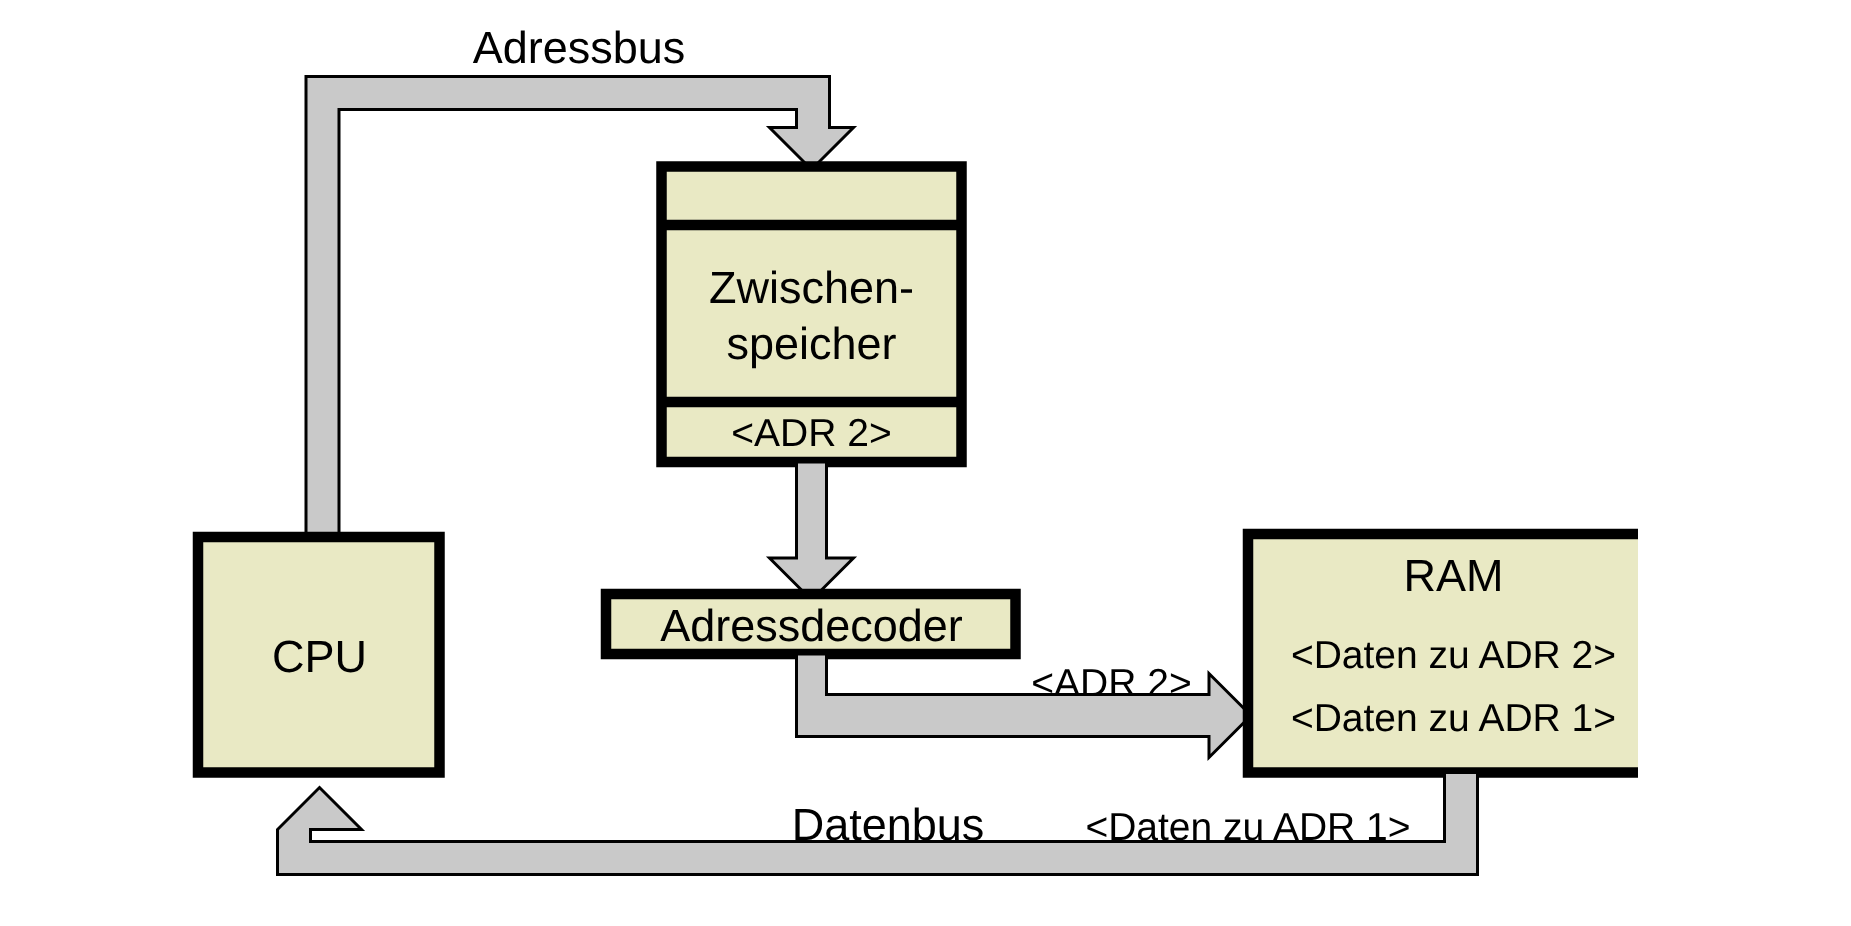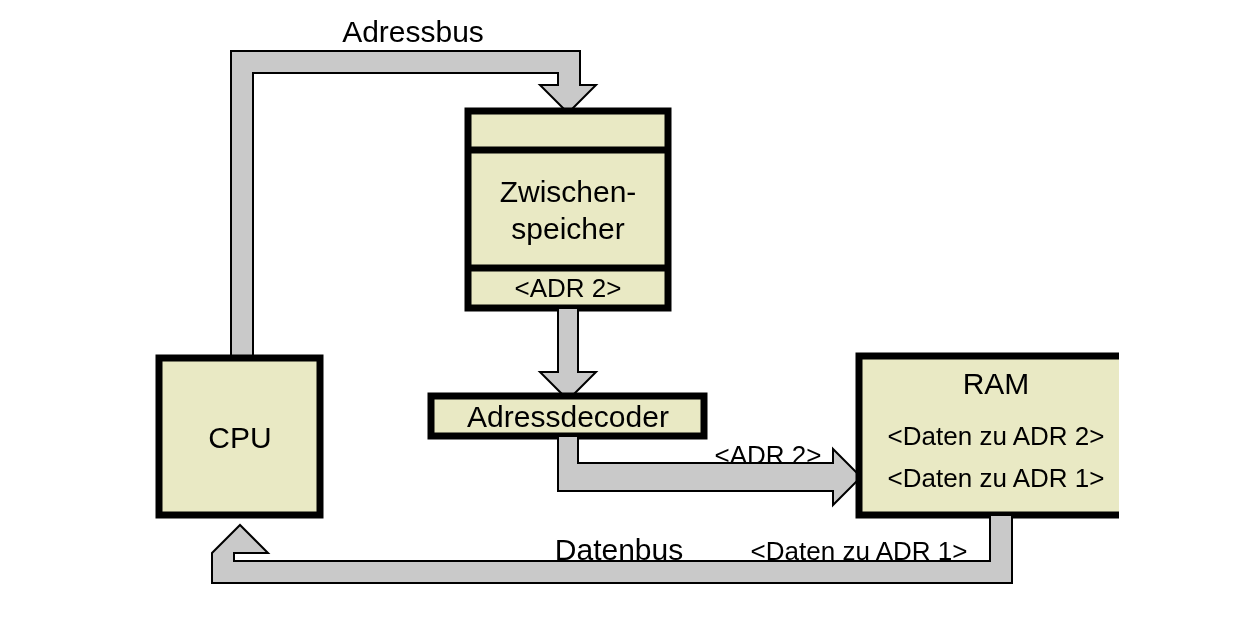--- a/index.html
+++ b/index.html
@@ -7,21 +7,20 @@
     padding: 0;
     background: #ffffff;
   }
   #canvas {
     position: relative;
     width: 1092px;
     height: 617px;
     background: #ffffff;
     font-family: "Liberation Sans", sans-serif;
     overflow: hidden;
-    margin-left: 27px;
   }
   svg#diagram {
     position: absolute;
     left: 0;
     top: 0;
     width: 1234px;
     height: 617px;
   }
   .box-fill { fill: #e9e9c4; stroke: #000000; }
   .bus { fill: #c9c9c9; stroke: #000000; stroke-width: 2; stroke-linejoin: miter; }

